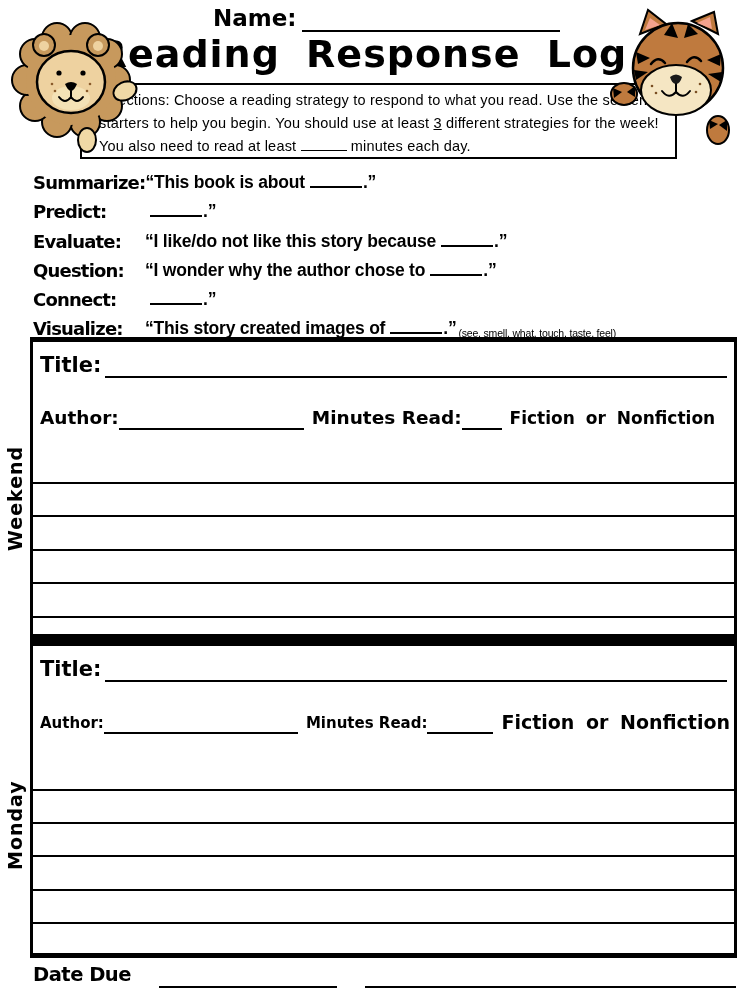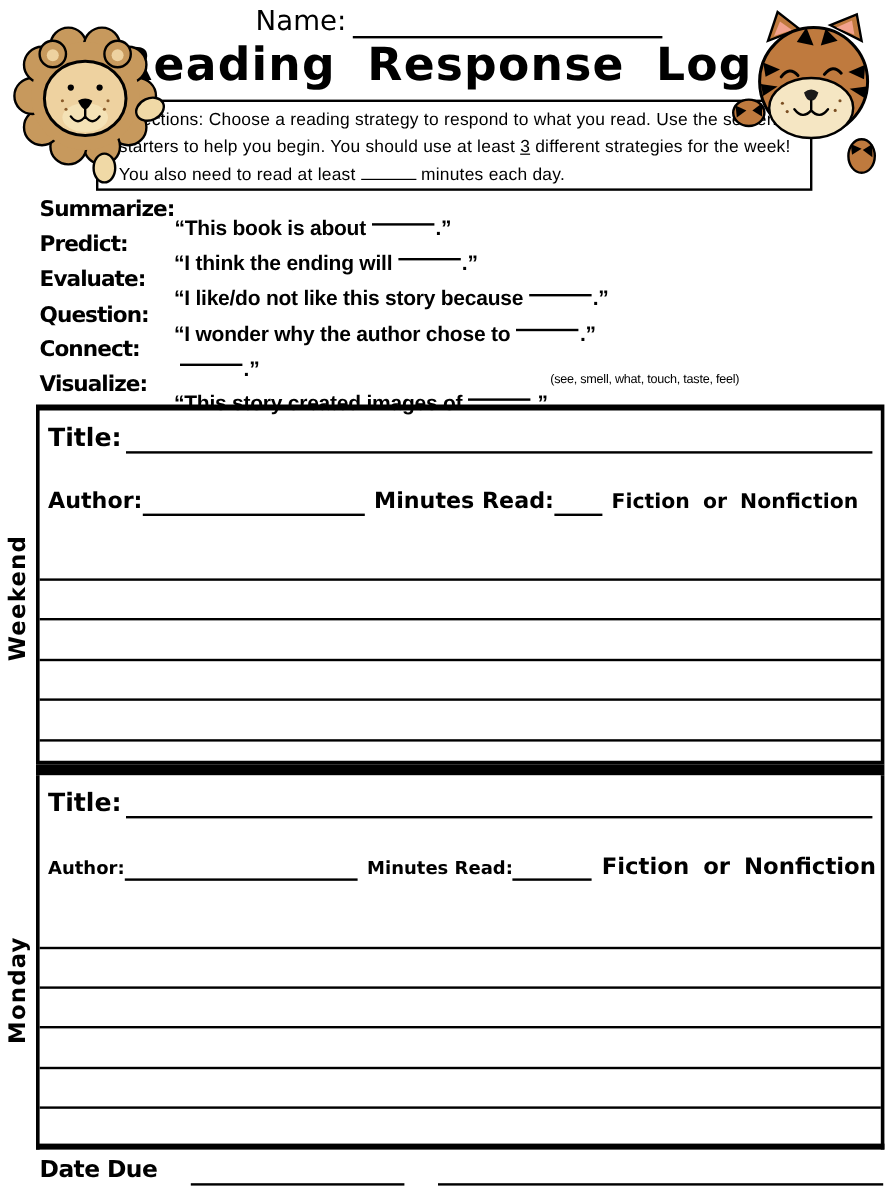--- a/index.html
+++ b/index.html
@@ -1,38 +1,38 @@
 <!DOCTYPE html>
 <html><head>
 <meta charset="utf-8">
 <style>
   html,body{margin:0;padding:0;background:#fff;}
   .page{position:relative;width:739px;height:996px;background:#ffffff;overflow:hidden;
         font-family:"DejaVu Sans",sans-serif;color:#000;}
 
   
   .name-row{position:absolute;left:213px;top:5px;display:flex;align-items:flex-end;z-index:4;}
-  .name-label{font-size:23px;font-weight:normal;line-height:27px;}
+  .name-label{font-size:23px;font-weight:bold;line-height:27px;}
   .name-line{width:258px;height:25px;border-bottom:2.5px solid #000;margin-left:5px;}
   .page-title{position:absolute;left:80px;top:33px;width:565px;text-align:center;
               font-size:38px;font-weight:bold;letter-spacing:1px;word-spacing:12px;
               line-height:1.15;z-index:4;}
 
   
   .directions-box{position:absolute;left:80px;top:83px;width:597px;height:76px;
                   border:2px solid #000;box-sizing:border-box;z-index:1;
                   padding:4px 8px 0 17px;font-family:"Liberation Sans",sans-serif;
                   font-size:14.5px;line-height:22.8px;letter-spacing:0.2px;}
   .u{text-decoration:underline;}
   .inline-blank{display:inline-block;width:46px;height:14px;border-bottom:1.5px solid #000;
                 vertical-align:baseline;}
 
   
   .strategies{position:absolute;left:33px;top:164px;width:702px;z-index:2;}
-  .strategy{display:flex;align-items:flex-start;height:29.2px;white-space:nowrap;}
+  .strategy{display:flex;align-items:flex-end;height:29.2px;white-space:nowrap;}
   .strategy-label{flex:0 0 112px;font-size:18px;font-weight:bold;letter-spacing:-0.8px;}
   .strategy-text{font-family:"Liberation Sans",sans-serif;font-weight:bold;font-size:17.5px;
                  letter-spacing:-0.2px;margin-top:16px;}
   .blank{flex:0 0 auto;width:52px;height:0;border-bottom:2px solid #000;
          align-self:flex-end;margin:0 1px 5px 5px;}
   .strategy-note{font-family:"Liberation Sans",sans-serif;font-size:10.5px;font-weight:normal;
                  margin-left:2px;letter-spacing:-0.2px;}
 
   
   .section-box{position:absolute;left:30px;width:707px;box-sizing:border-box;}
@@ -182,21 +182,20 @@
 
   <div class="strategies">
     <div class="strategy">
       <span class="strategy-label">Summarize:</span>
         <span class="strategy-text">“This book is about</span>
         <span class="blank"></span>
         <span class="strategy-text">.”</span>
     </div>
     <div class="strategy">
       <span class="strategy-label">Predict:</span>
-        <span class="strategy-text">“I think the ending will</span>
         <span class="blank"></span>
         <span class="strategy-text">.”</span>
     </div>
     <div class="strategy">
       <span class="strategy-label">Evaluate:</span>
         <span class="strategy-text">“I like/do not like this story because</span>
         <span class="blank"></span>
         <span class="strategy-text">.”</span>
     </div>
     <div class="strategy">

